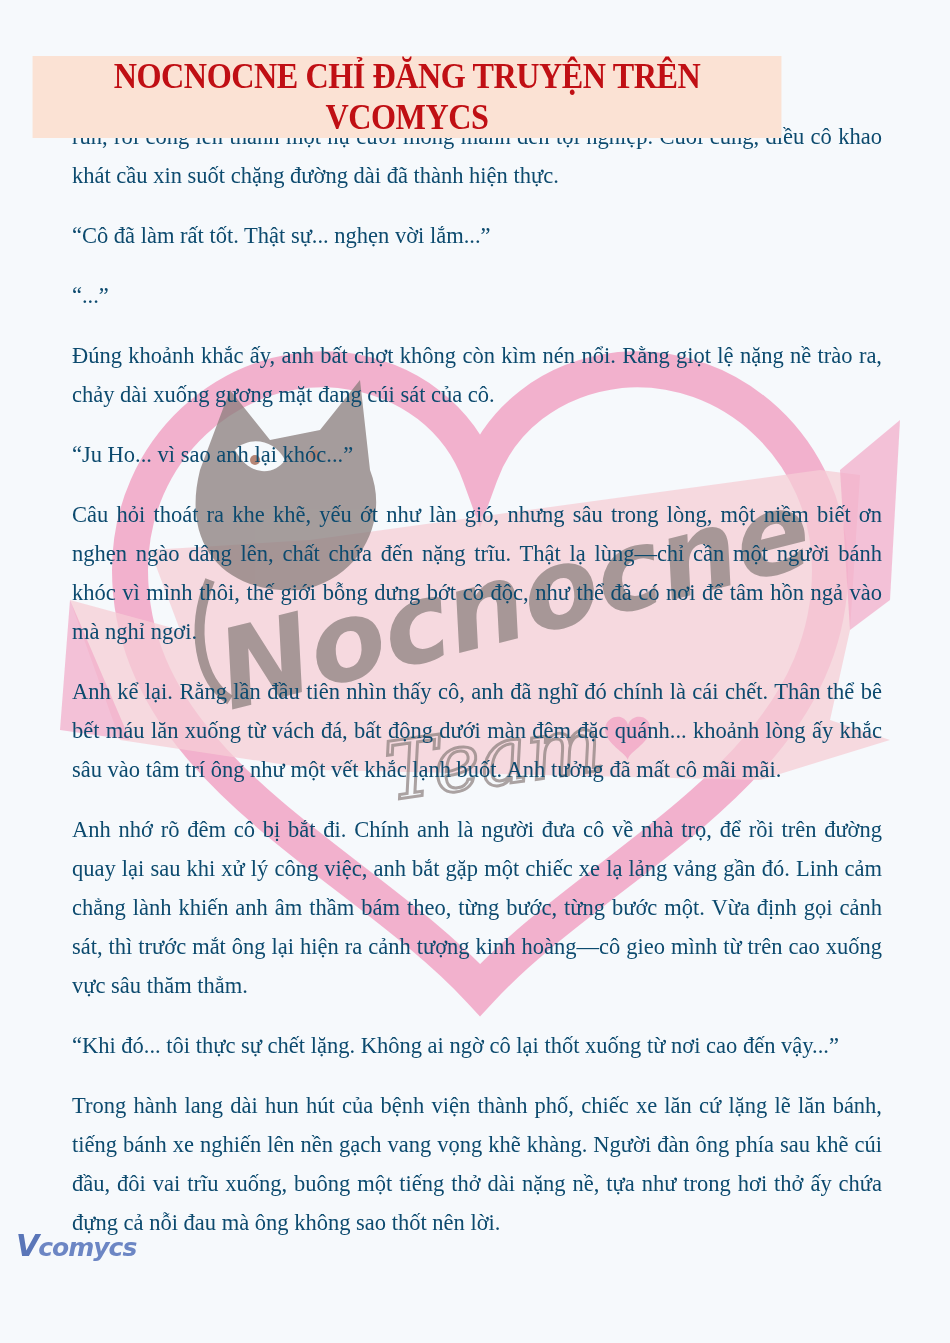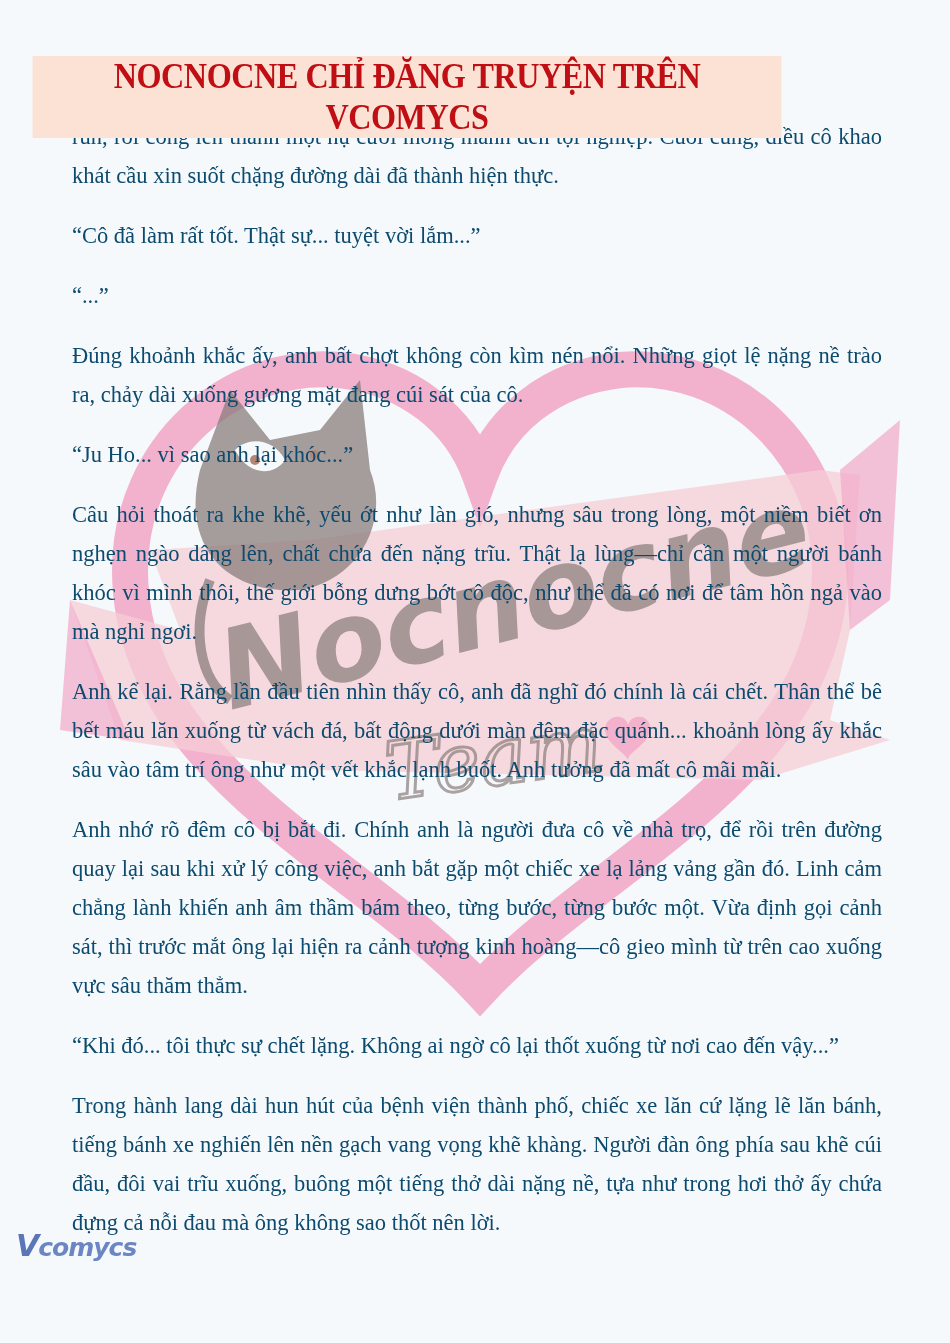--- a/index.html
+++ b/index.html
@@ -106,23 +106,23 @@
 
     <path d="M545 430 C 545 415, 565 412, 568 425 C 572 412, 592 415, 590 430 C 588 445, 568 452, 568 460 C 565 452, 547 445, 545 430 Z" fill="#f2a9c8" opacity="0.85"></path>
   </svg>
 
   <div class="title-wrap">
     <span class="title">NOCNOCNE CHỈ ĐĂNG TRUYỆN TRÊN VCOMYCS</span>
   </div>
 
   <div class="content">
     <p>run, rồi cong lên thành một nụ cười mong manh đến tội nghiệp. Cuối cùng, điều cô khao khát cầu xin suốt chặng đường dài đã thành hiện thực.</p>
-    <p>“Cô đã làm rất tốt. Thật sự... tuyệt vời lắm...”</p>
+    <p>“Cô đã làm rất tốt. Thật sự... nghẹn vời lắm...”</p>
     <p>“...”</p>
-    <p>Đúng khoảnh khắc ấy, anh bất chợt không còn kìm nén nổi. Những giọt lệ nặng nề trào ra, chảy dài xuống gương mặt đang cúi sát của cô.</p>
+    <p>Đúng khoảnh khắc ấy, anh bất chợt không còn kìm nén nổi. Rằng giọt lệ nặng nề trào ra, chảy dài xuống gương mặt đang cúi sát của cô.</p>
     <p>“Ju Ho... vì sao anh lại khóc...”</p>
     <p>Câu hỏi thoát ra khe khẽ, yếu ớt như làn gió, nhưng sâu trong lòng, một niềm biết ơn nghẹn ngào dâng lên, chất chứa đến nặng trĩu. Thật lạ lùng—chỉ cần một người bánh khóc vì mình thôi, thế giới bỗng dưng bớt cô độc, như thể đã có nơi để tâm hồn ngả vào mà nghỉ ngơi.</p>
     <p>Anh kể lại. Rằng lần đầu tiên nhìn thấy cô, anh đã nghĩ đó chính là cái chết. Thân thể bê bết máu lăn xuống từ vách đá, bất động dưới màn đêm đặc quánh... khoảnh lòng ấy khắc sâu vào tâm trí ông như một vết khắc lạnh buốt. Anh tưởng đã mất cô mãi mãi.</p>
     <p>Anh nhớ rõ đêm cô bị bắt đi. Chính anh là người đưa cô về nhà trọ, để rồi trên đường quay lại sau khi xử lý công việc, anh bắt gặp một chiếc xe lạ lảng vảng gần đó. Linh cảm chẳng lành khiến anh âm thầm bám theo, từng bước, từng bước một. Vừa định gọi cảnh sát, thì trước mắt ông lại hiện ra cảnh tượng kinh hoàng—cô gieo mình từ trên cao xuống vực sâu thăm thẳm.</p>
     <p>“Khi đó... tôi thực sự chết lặng. Không ai ngờ cô lại thốt xuống từ nơi cao đến vậy...”</p>
     <p>Trong hành lang dài hun hút của bệnh viện thành phố, chiếc xe lăn cứ lặng lẽ lăn bánh, tiếng bánh xe nghiến lên nền gạch vang vọng khẽ khàng. Người đàn ông phía sau khẽ cúi đầu, đôi vai trĩu xuống, buông một tiếng thở dài nặng nề, tựa như trong hơi thở ấy chứa đựng cả nỗi đau mà ông không sao thốt nên lời.</p>
   </div>
 
   <div class="footer-logo">
     <span class="v">V</span><span>comycs</span>

